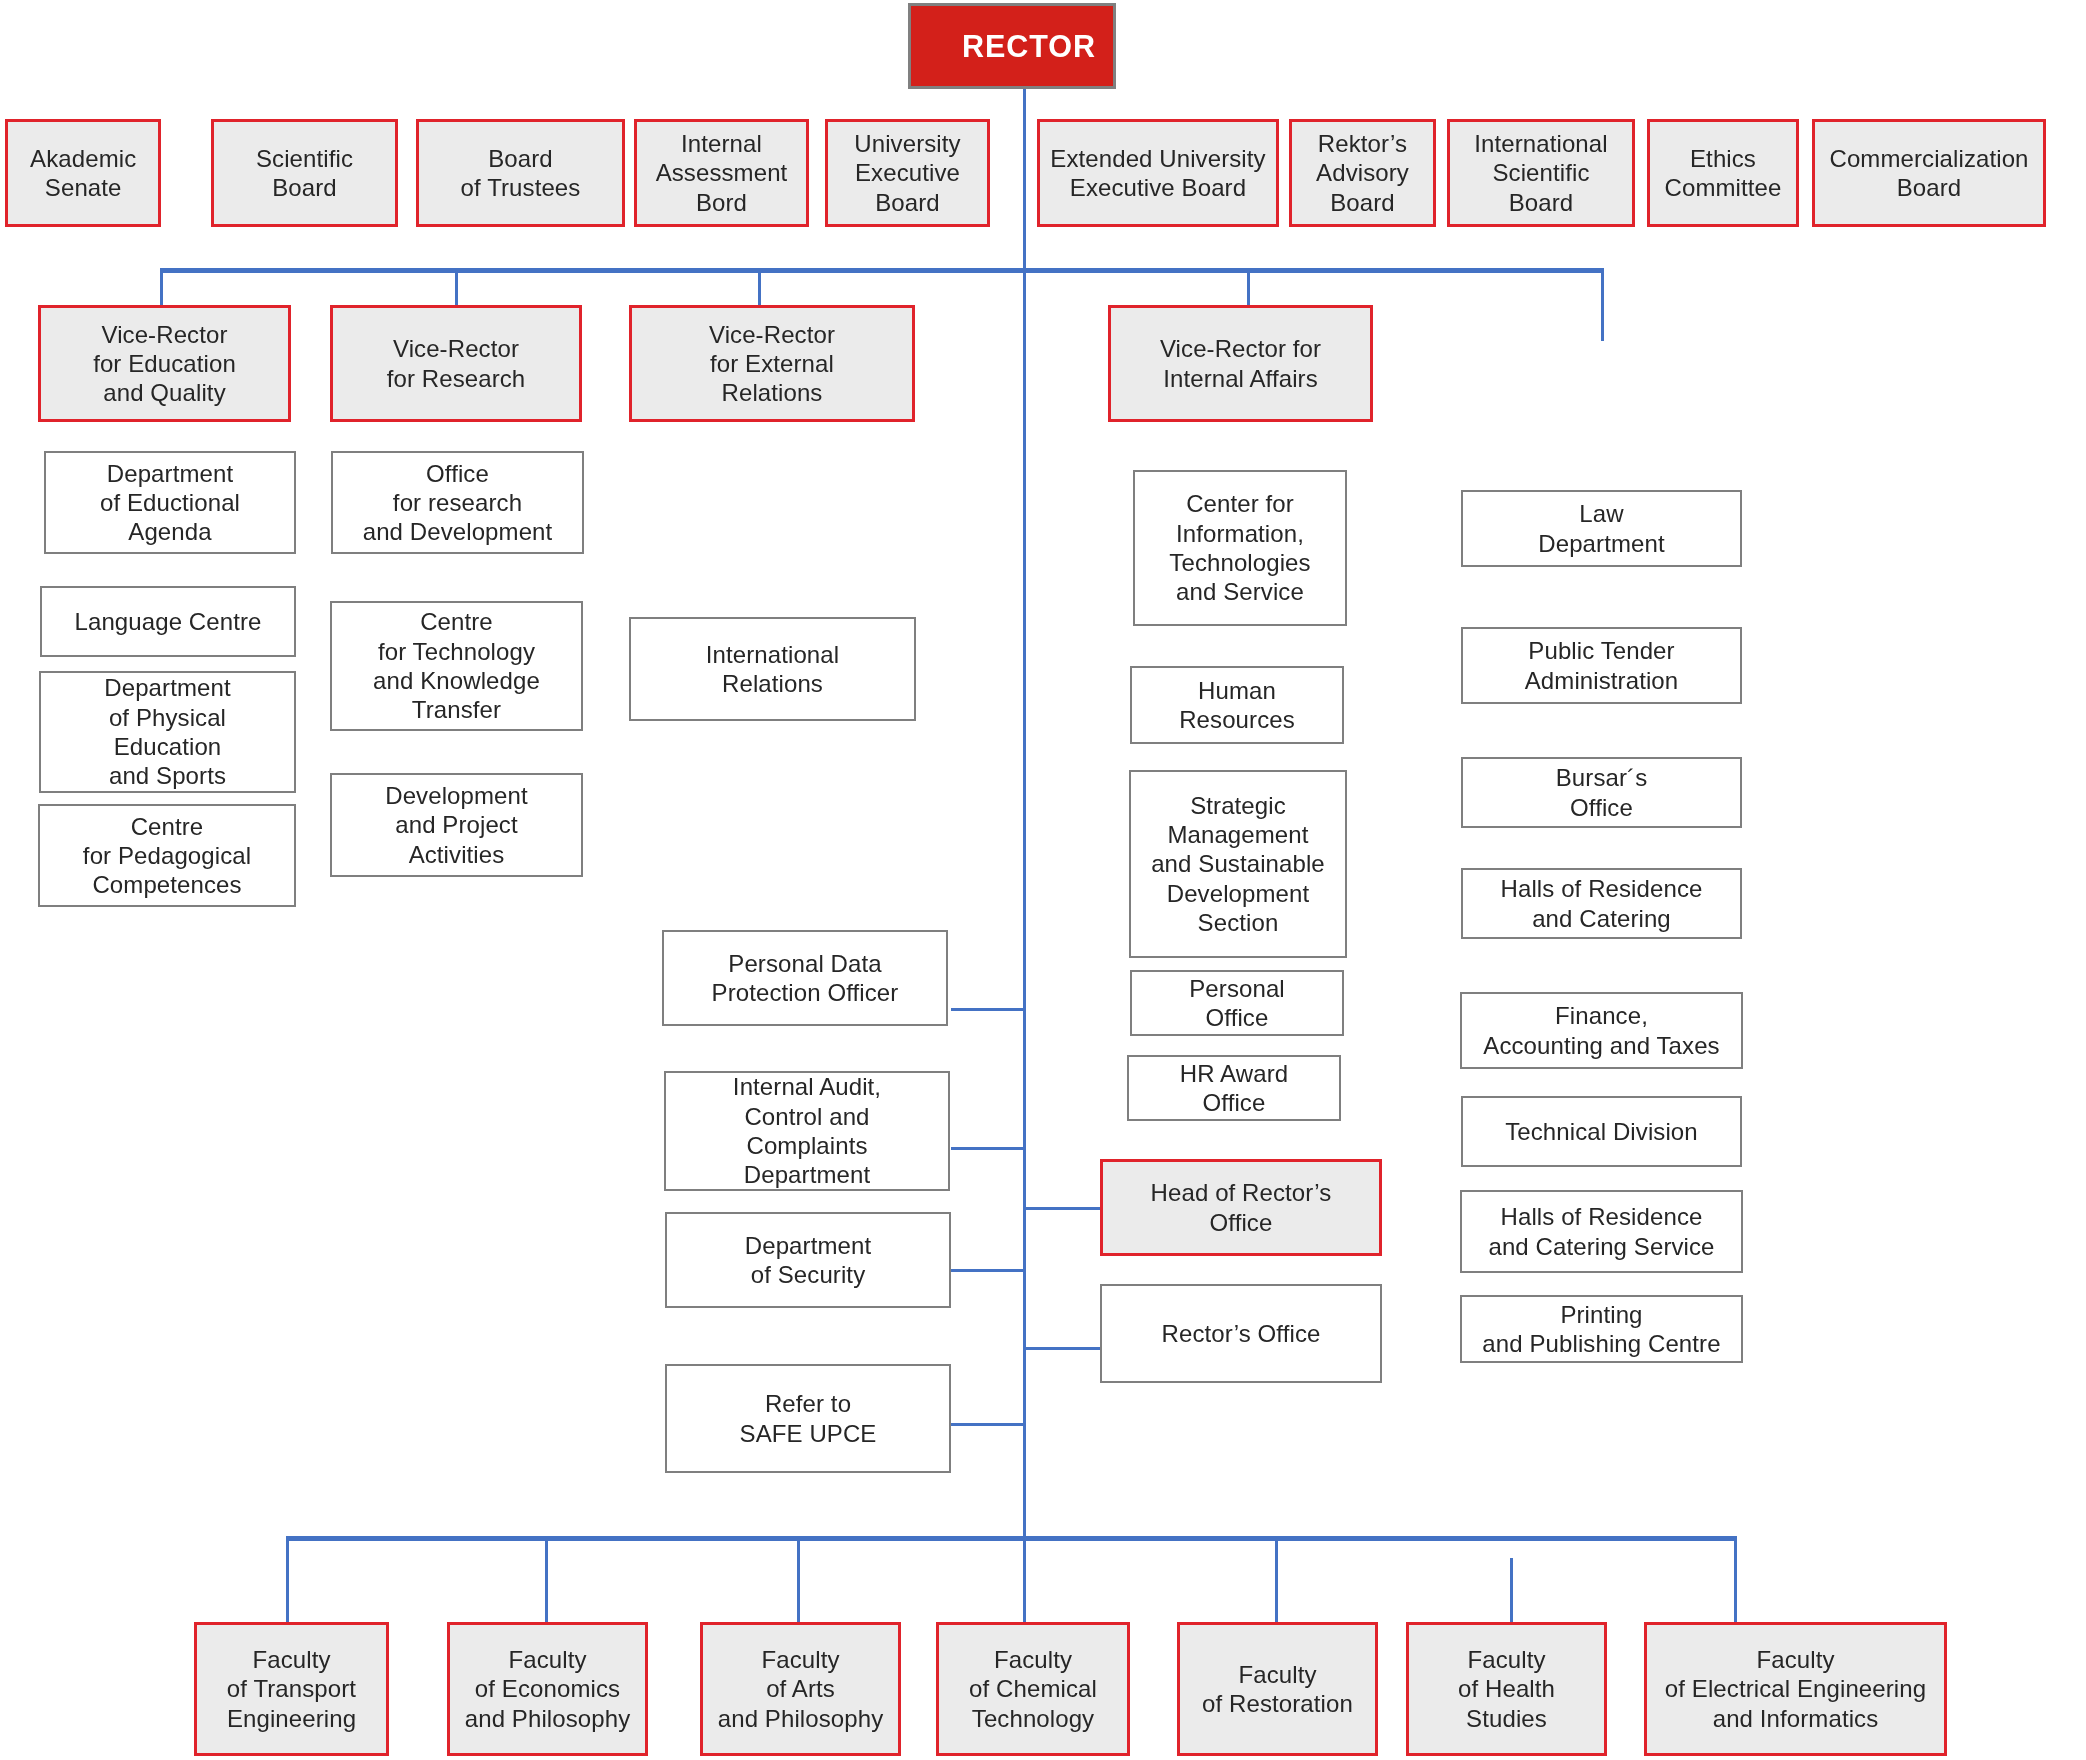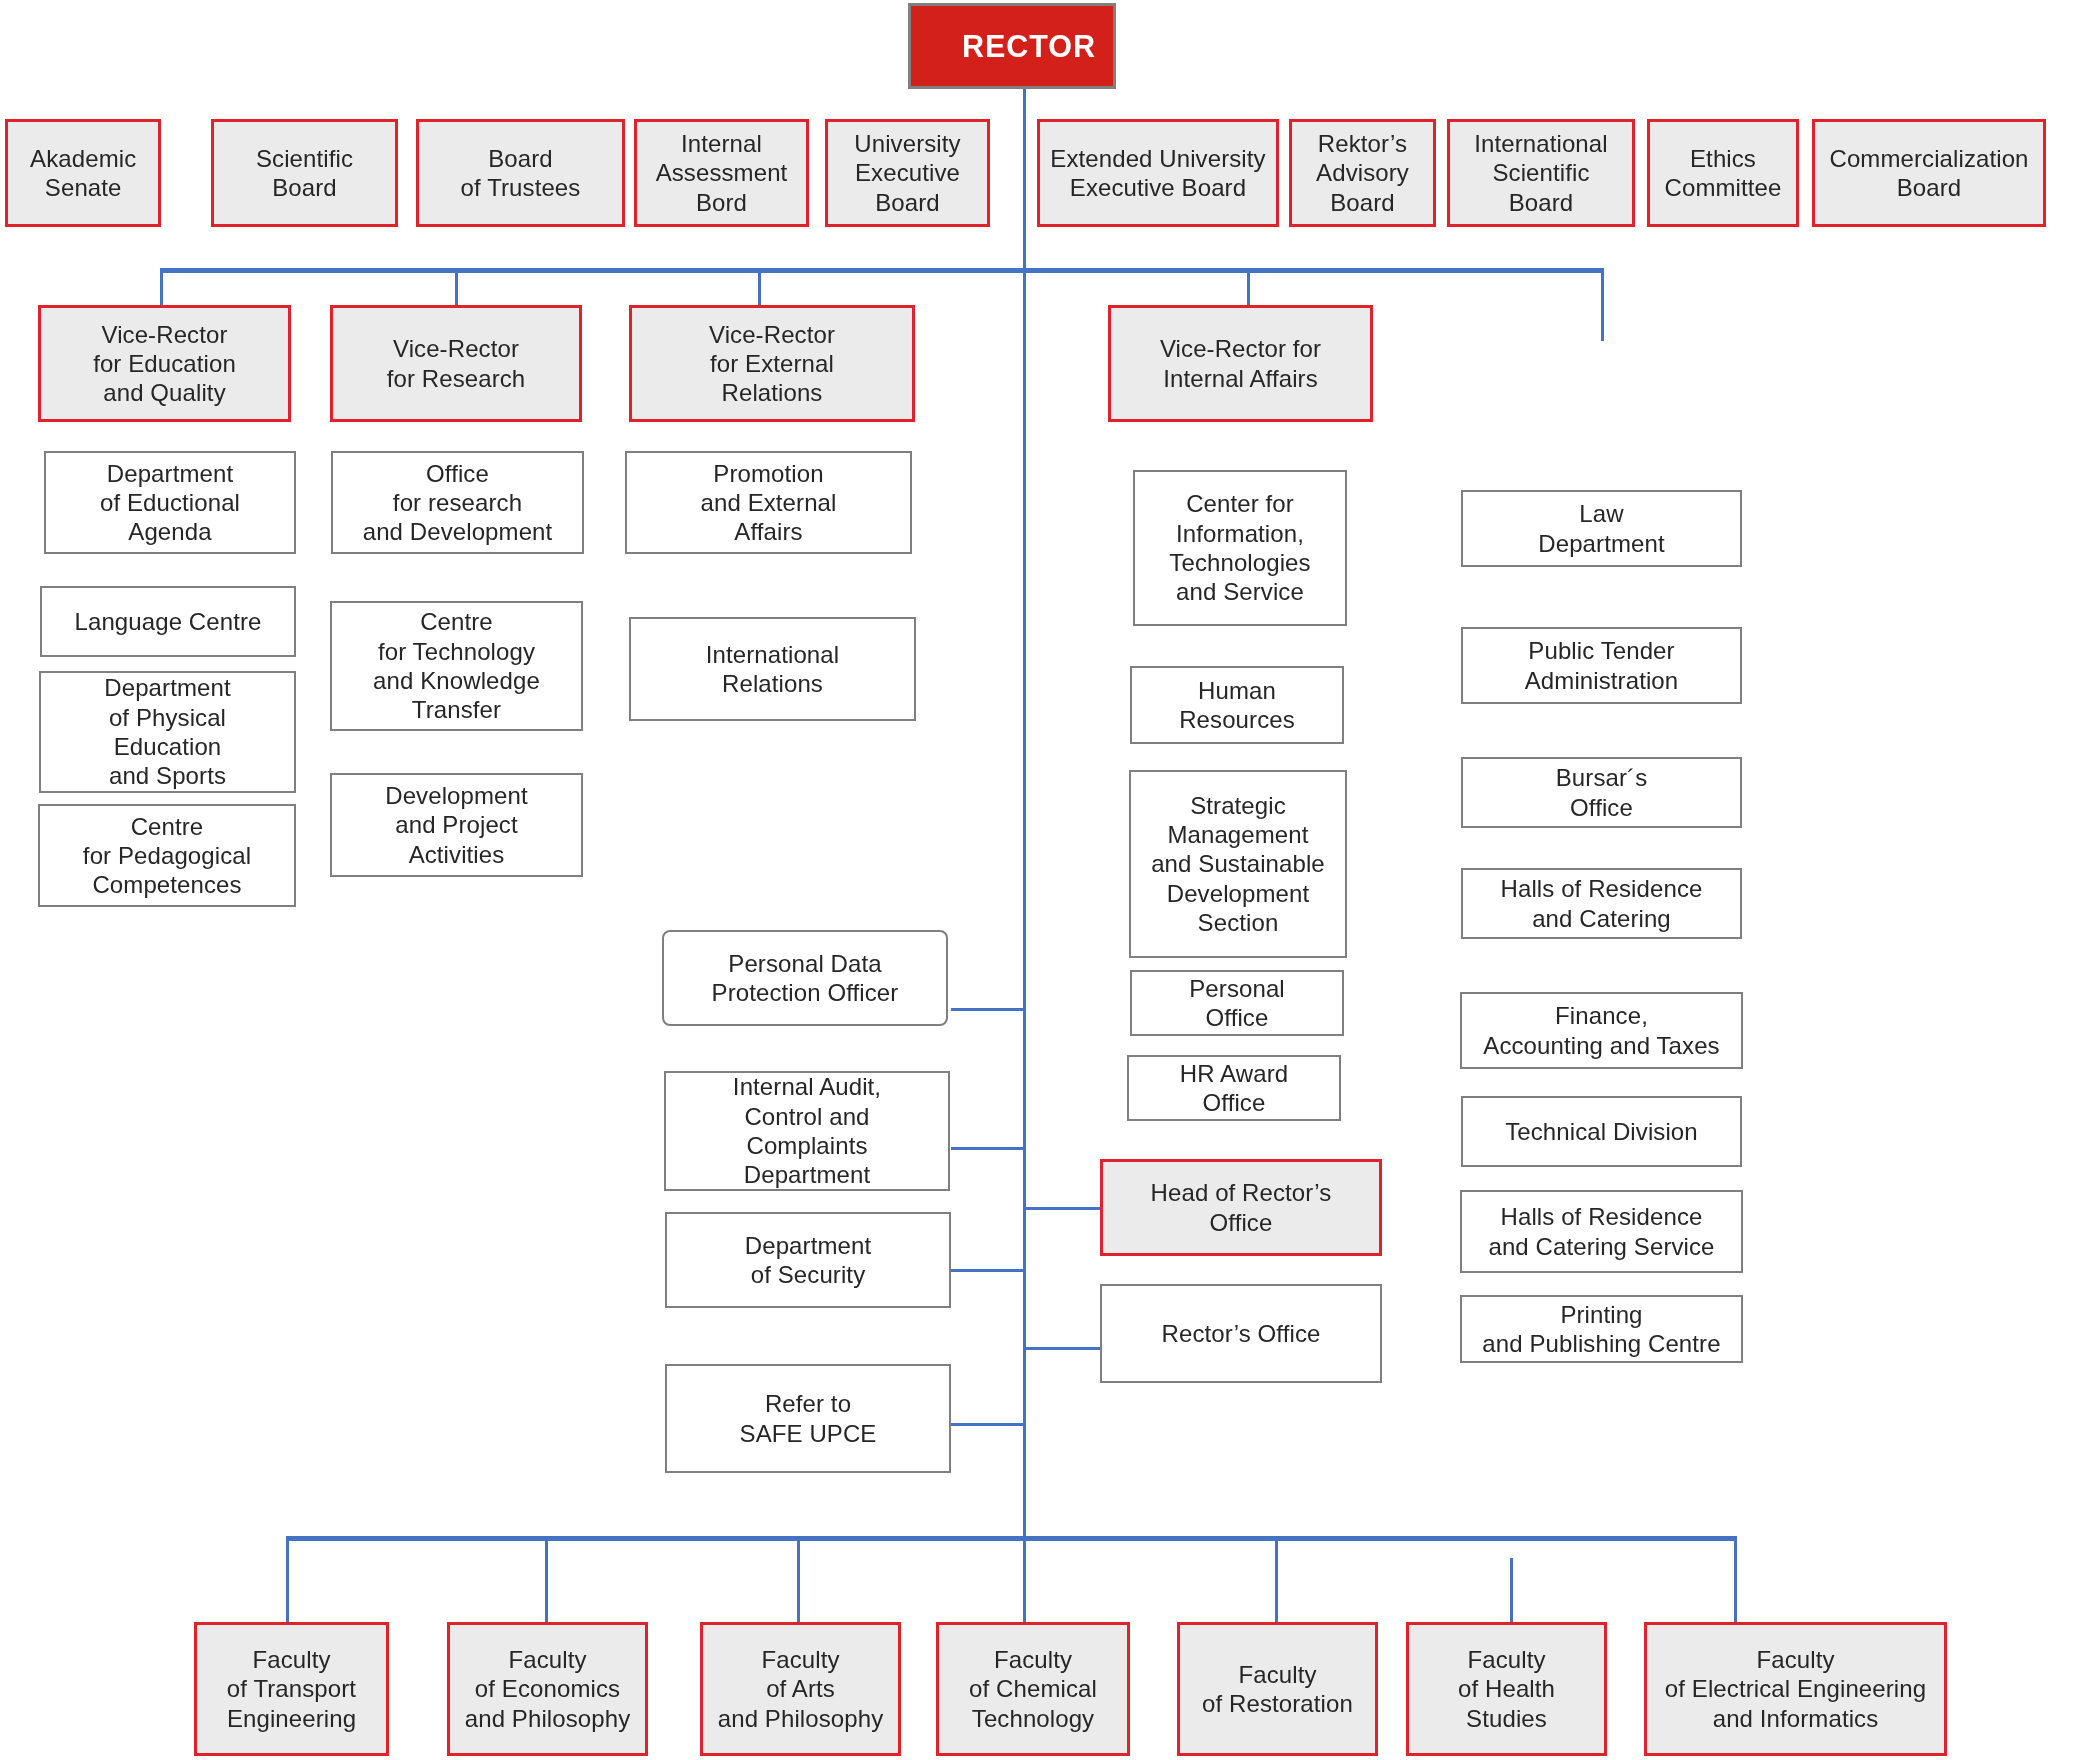--- a/index.html
+++ b/index.html
@@ -137,23 +137,20 @@
 for research
 and Development</div>
   <div class="box plain" style="left:330px;top:601px;width:253px;height:130px;">Centre
 for Technology
 and Knowledge
 Transfer</div>
   <div class="box plain" style="left:330px;top:773px;width:253px;height:104px;">Development
 and Project
 Activities</div>
 
-  <div class="box plain" style="left:625px;top:451px;width:287px;height:103px;">Promotion
-and External
-Affairs</div>
   <div class="box plain" style="left:629px;top:617px;width:287px;height:104px;">International
 Relations</div>
 
   <div class="box plain" style="left:1133px;top:470px;width:214px;height:156px;">Center for
 Information,
 Technologies
 and Service</div>
   <div class="box plain" style="left:1130px;top:666px;width:214px;height:78px;">Human
 Resources</div>
   <div class="box plain" style="left:1129px;top:770px;width:218px;height:188px;">Strategic
@@ -175,21 +172,21 @@
   <div class="box plain" style="left:1461px;top:868px;width:281px;height:71px;">Halls of Residence
 and Catering</div>
   <div class="box plain" style="left:1460px;top:992px;width:283px;height:77px;">Finance,
 Accounting and Taxes</div>
   <div class="box plain" style="left:1461px;top:1096px;width:281px;height:71px;">Technical Division</div>
   <div class="box plain" style="left:1460px;top:1190px;width:283px;height:83px;">Halls of Residence
 and Catering Service</div>
   <div class="box plain" style="left:1460px;top:1295px;width:283px;height:68px;">Printing
 and Publishing Centre</div>
 
-  <div class="box plain" style="left:662px;top:930px;width:286px;height:96px;border-radius:8px;">Personal Data
+  <div class="box plain" style="left:662px;top:930px;width:286px;height:96px;">Personal Data
 Protection Officer</div>
   <div class="box plain" style="left:664px;top:1071px;width:286px;height:120px;">Internal Audit,
 Control and
 Complaints
 Department</div>
   <div class="box plain" style="left:665px;top:1212px;width:286px;height:96px;">Department
 of Security</div>
   <div class="box plain" style="left:665px;top:1364px;width:286px;height:109px;">Refer to
 SAFE UPCE</div>
 

